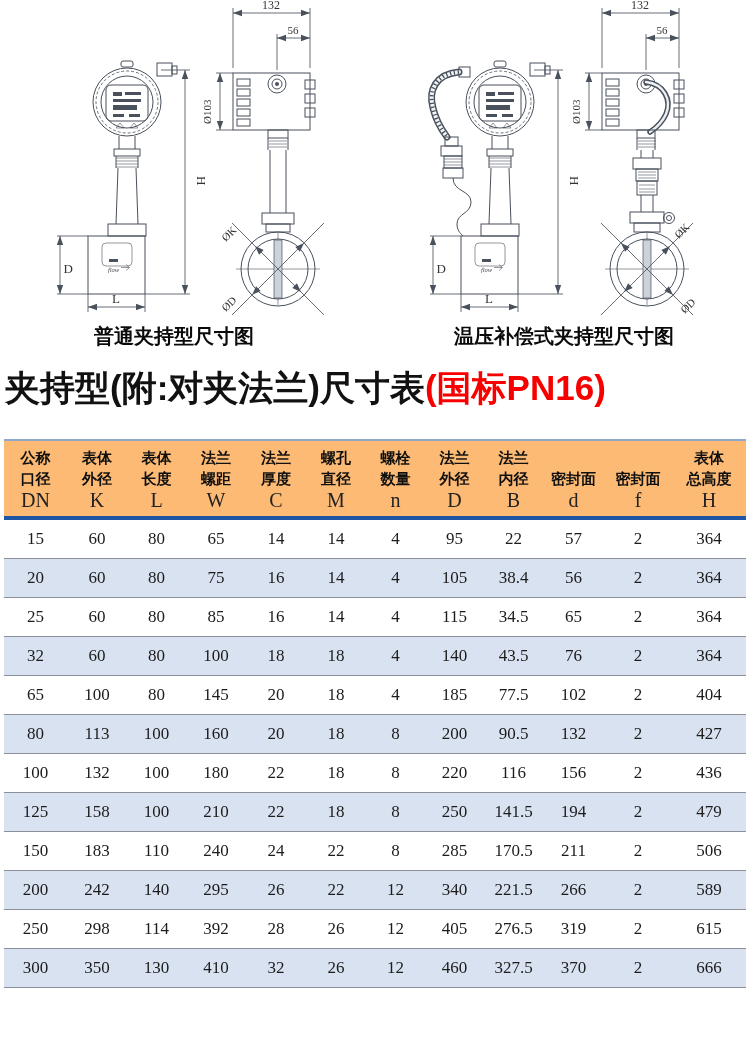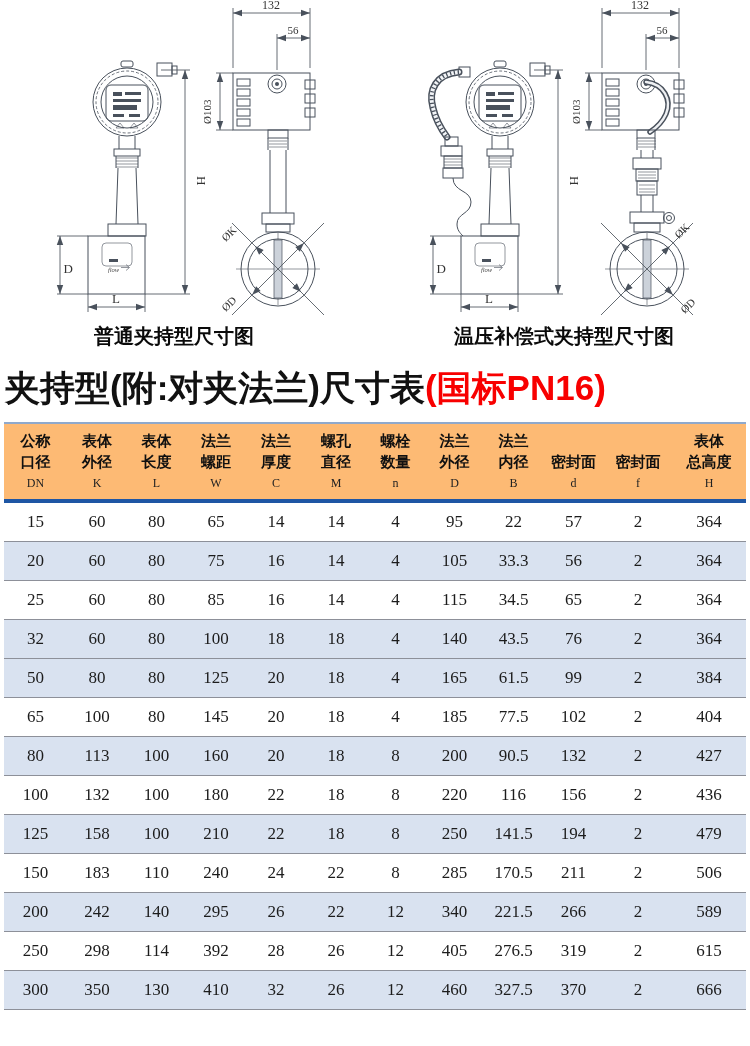--- a/index.html
+++ b/index.html
@@ -14,28 +14,28 @@
   .bar{fill:#ccd2da;stroke:#49515c;stroke-width:.7;}
   .hoseA{fill:none;stroke:#49515c;stroke-width:7;stroke-linecap:round;}
   .hoseB{fill:none;stroke:#f2f4f7;stroke-width:4;stroke-linecap:round;}
   .hoseC{fill:none;stroke:#49515c;stroke-width:4;stroke-dasharray:1.3 2.6;}
   .shoseA{fill:none;stroke:#49515c;stroke-width:5.5;stroke-linecap:round;}
   .shoseB{fill:none;stroke:#eef0f3;stroke-width:2.4;stroke-linecap:round;}
   .dtx{fill:#333;font-family:"Liberation Serif",serif;}
   .flowtx{fill:#444;font-family:"Liberation Serif",serif;font-style:italic;font-size:6.5px;}
   .cap{fill:#0a0a0a;font-family:"Liberation Sans",sans-serif;font-size:20px;font-weight:bold;}
   
-  .title{padding:12px 0 0 5px;font-size:35px;font-weight:bold;color:#111;line-height:42px;margin-bottom:13px;white-space:nowrap;}
+  .title{padding:12px 0 0 5px;font-size:35px;font-weight:bold;color:#111;line-height:42px;margin-bottom:30px;white-space:nowrap;}
   .title .red{color:#f80000;}
   
   table{border-collapse:collapse;table-layout:fixed;width:742px;margin-left:4px;border-top:2px solid #8fa9cc;}
   thead tr{background:#fdba74;}
   th{border-bottom:4px solid #1e56a4;padding:6px 0 4px 0;vertical-align:bottom;font-weight:normal;}
   th .h1,th .h2{font-size:15px;font-weight:bold;line-height:21px;color:#101010;text-align:center;font-family:"Liberation Sans",sans-serif;min-height:21px;}
-  th .code{font-family:"Liberation Serif",serif;font-size:12px;line-height:23px;color:#222;}
+  th .code{font-family:"Liberation Serif",serif;font-size:20px;line-height:23px;color:#222;}
   td{height:36px;border-bottom:1px solid #8d9099;text-align:center;font-family:"Liberation Serif",serif;font-size:17px;color:#1c1c1c;}
   tr.alt{background:#d9e2f0;}
 </style>
 </head>
 <body>
 
 <svg id="dwg" width="750" height="355" viewBox="0 0 750 355" xmlns="http://www.w3.org/2000/svg">
   <defs>
     <path id="arr" d="M0,0 L-9,3.2 L-9,-3.2 Z" fill="#49515c"></path>
 
@@ -333,21 +333,21 @@
       </tr>
       <tr class="alt">
         <td>20</td>
         <td>60</td>
         <td>80</td>
         <td>75</td>
         <td>16</td>
         <td>14</td>
         <td>4</td>
         <td>105</td>
-        <td>33.3</td>
+        <td>38.4</td>
         <td>56</td>
         <td>2</td>
         <td>364</td>
       </tr>
       <tr>
         <td>25</td>
         <td>60</td>
         <td>80</td>
         <td>85</td>
         <td>16</td>
@@ -365,34 +365,20 @@
         <td>80</td>
         <td>100</td>
         <td>18</td>
         <td>18</td>
         <td>4</td>
         <td>140</td>
         <td>43.5</td>
         <td>76</td>
         <td>2</td>
         <td>364</td>
-      </tr>
-      <tr class="alt">
-        <td>50</td>
-        <td>80</td>
-        <td>80</td>
-        <td>125</td>
-        <td>20</td>
-        <td>18</td>
-        <td>4</td>
-        <td>165</td>
-        <td>61.5</td>
-        <td>99</td>
-        <td>2</td>
-        <td>384</td>
       </tr>
       <tr>
         <td>65</td>
         <td>100</td>
         <td>80</td>
         <td>145</td>
         <td>20</td>
         <td>18</td>
         <td>4</td>
         <td>185</td>

